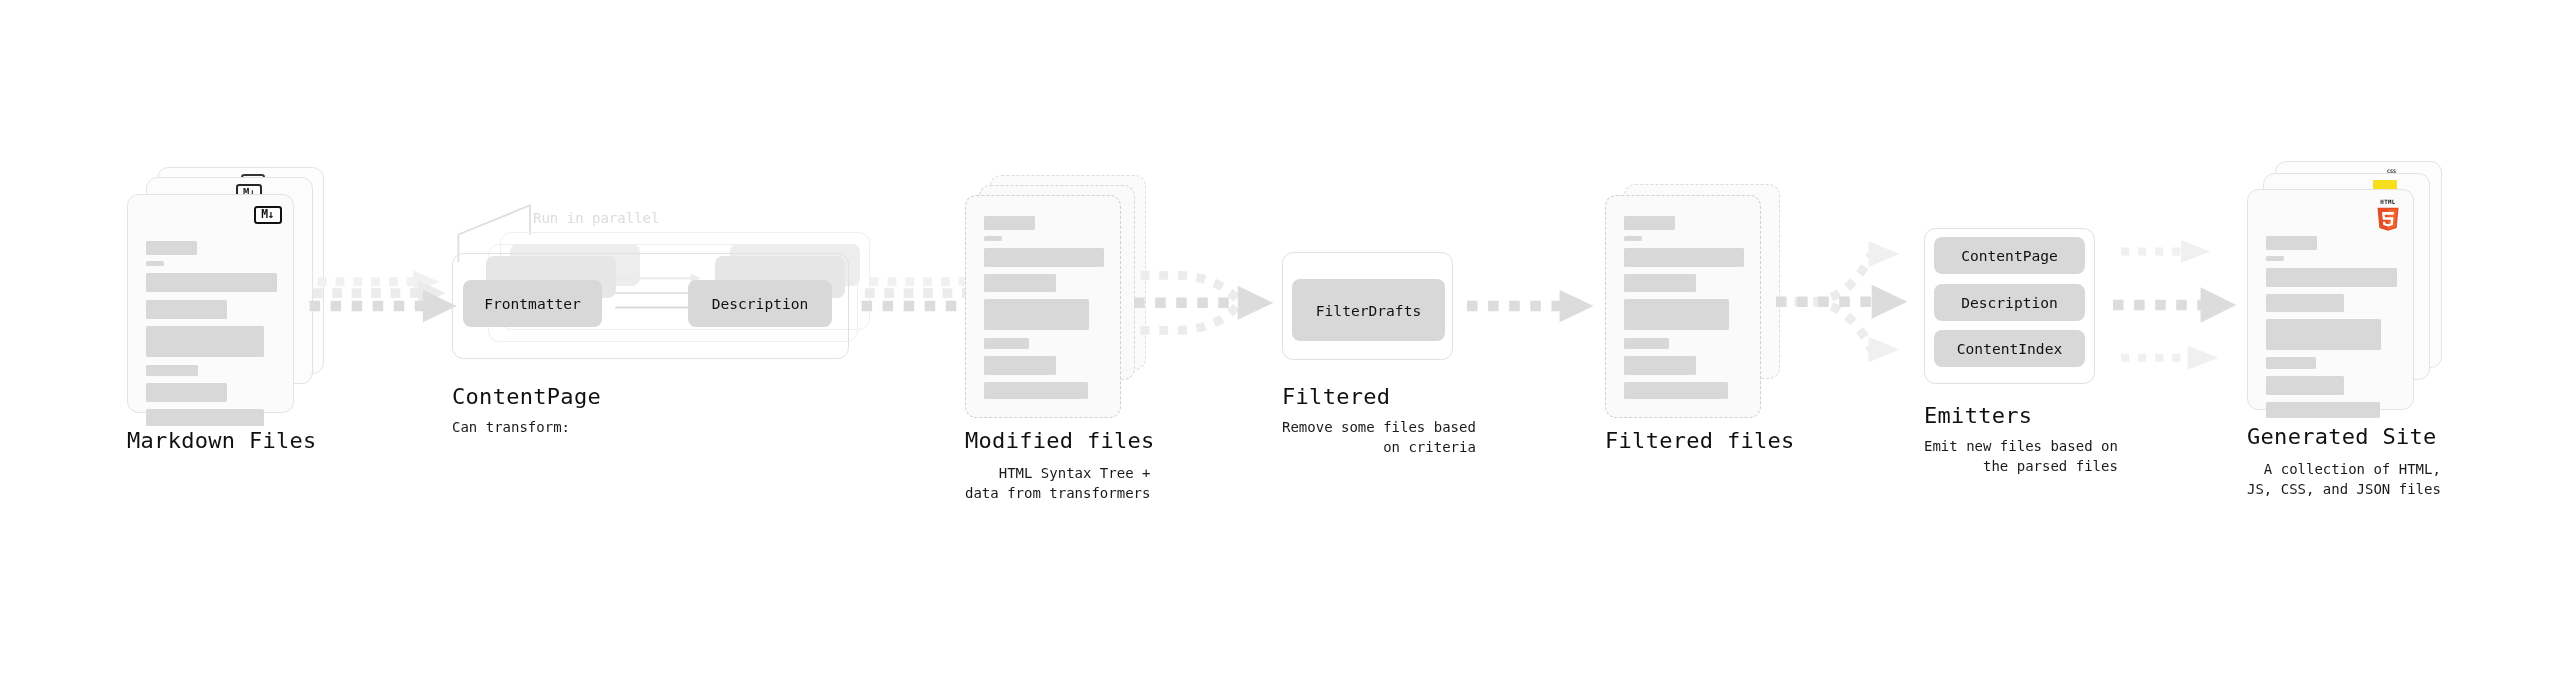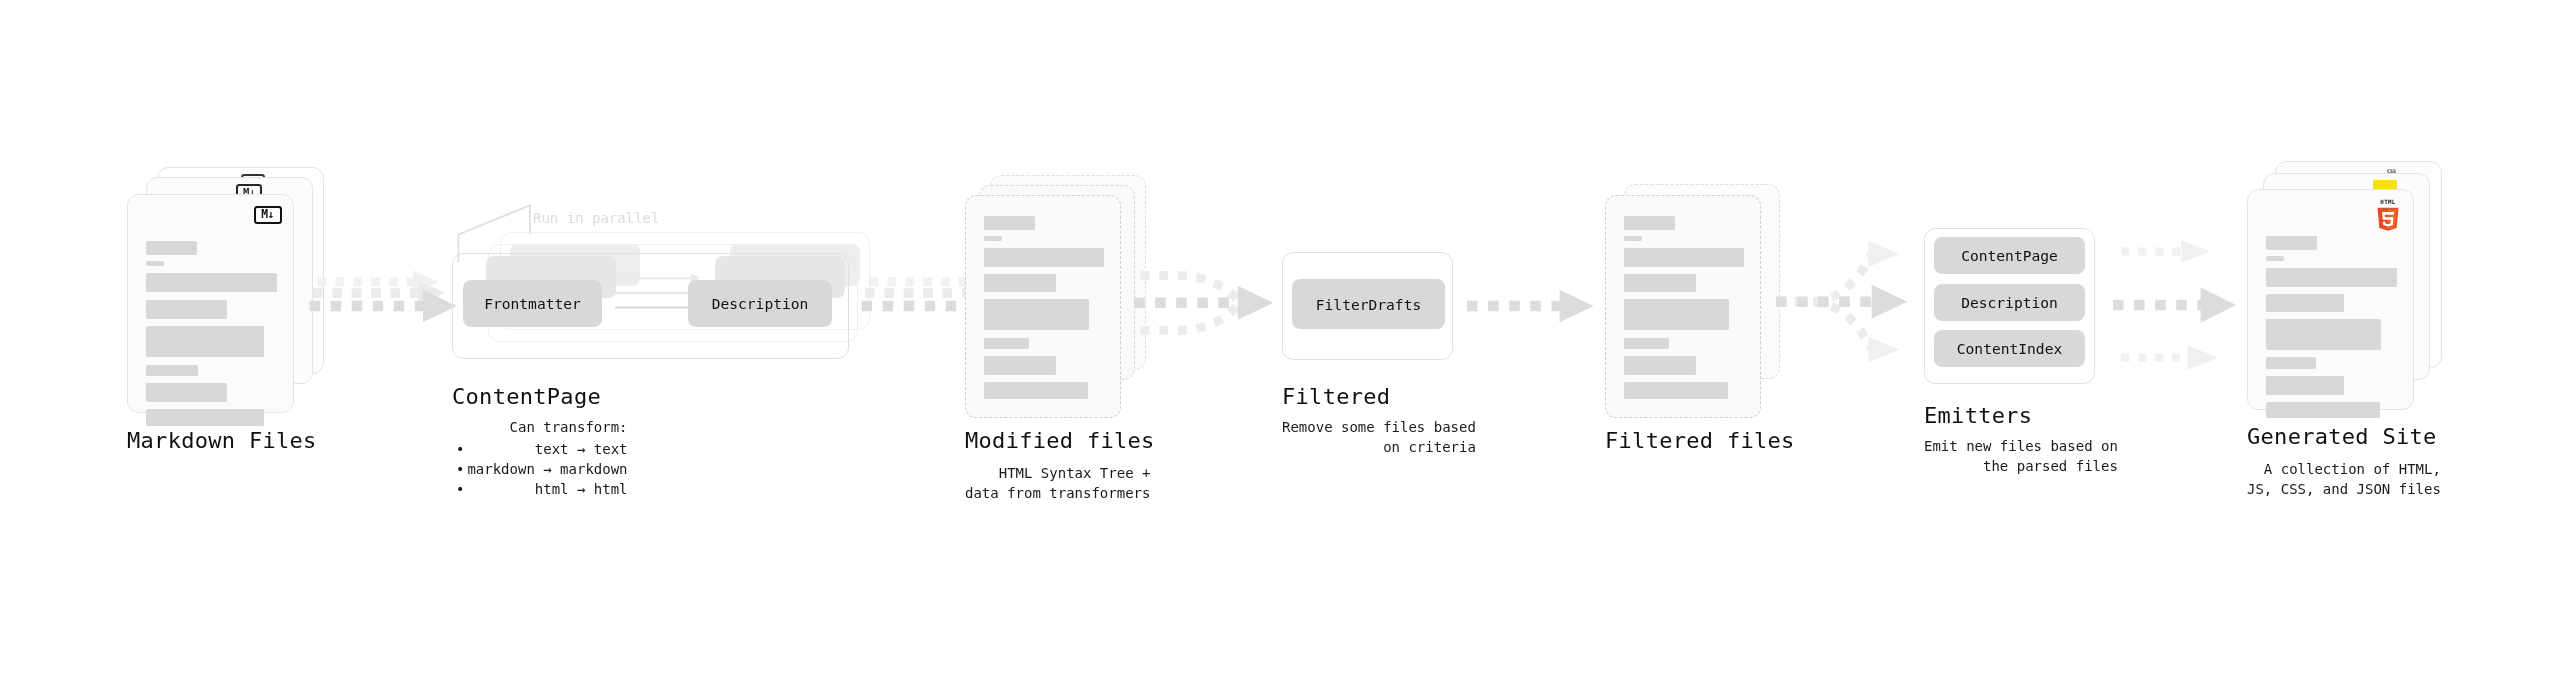--- a/index.html
+++ b/index.html
@@ -186,25 +186,20 @@
       <span>Frontmatter</span>
     </div>
     <div class="pill" style="left:688px;top:280px;width:144px;height:47px;">
       <span>Description</span>
     </div>
 
     <div class="title" style="left:452px;top:384px;">ContentPage</div>
 
     <div class="desc list" style="left:452px;top:417px;">
       <div>Can transform:</div>
-      <ul>
-        <li>text → text</li>
-        <li>markdown → markdown</li>
-        <li>html → html</li>
-      </ul>
     </div>
   </div>
 
   <svg style="position:absolute;left:861px;top:268px;width:163px;height:89px;" viewBox="0 0 200 110" width="163" height="89">
     <g>
       <line x1="10" y1="17" x2="130" y2="17" stroke="#f1f1f1" stroke-width="11" stroke-dasharray="11 11"></line>
       <polygon points="128,3 160,17 128,31" fill="#f1f1f1"></polygon>
       <line x1="4" y1="31" x2="136" y2="31" stroke="#ebebeb" stroke-width="12" stroke-dasharray="12 12"></line>
       <polygon points="134,15 168,31 134,47" fill="#ebebeb"></polygon>
       <line x1="0" y1="47" x2="142" y2="47" stroke="#dcdcdc" stroke-width="13" stroke-dasharray="13 13"></line>
@@ -237,21 +232,21 @@
     <g fill="none" stroke-linecap="butt">
       <path d="M 8 14 L 55 14 Q 105 16 130 47" stroke="#ececec" stroke-width="11" stroke-dasharray="11 12"></path>
       <path d="M 8 82 L 55 82 Q 105 80 130 49" stroke="#ececec" stroke-width="11" stroke-dasharray="11 12"></path>
       <line x1="0" y1="48" x2="132" y2="48" stroke="#dcdcdc" stroke-width="13" stroke-dasharray="13 13"></line>
     </g>
     <polygon points="128,27 172,48 128,69" fill="#dcdcdc"></polygon>
   </svg>
 
   <div>
     <div class="groupbox" style="left:1282px;top:252px;width:171px;height:108px;"></div>
-    <div class="pill" style="left:1292px;top:279px;width:153px;height:50px;">
+    <div class="pill" style="left:1292px;top:279px;width:153px;height:62px;">
       <span>FilterDrafts</span>
     </div>
     <div class="title" style="left:1282px;top:384px;">Filtered</div>
     <div class="desc" style="left:1282px;top:417px;">Remove some files based
 on criteria</div>
   </div>
 
   <svg style="position:absolute;left:1467px;top:288px;width:138px;height:57px;" viewBox="0 0 170 70" width="138" height="57">
     <line x1="0" y1="22" x2="118" y2="22" stroke="#dcdcdc" stroke-width="13" stroke-dasharray="13 13"></line>
     <polygon points="114,2 156,22 114,42" fill="#dcdcdc"></polygon>

